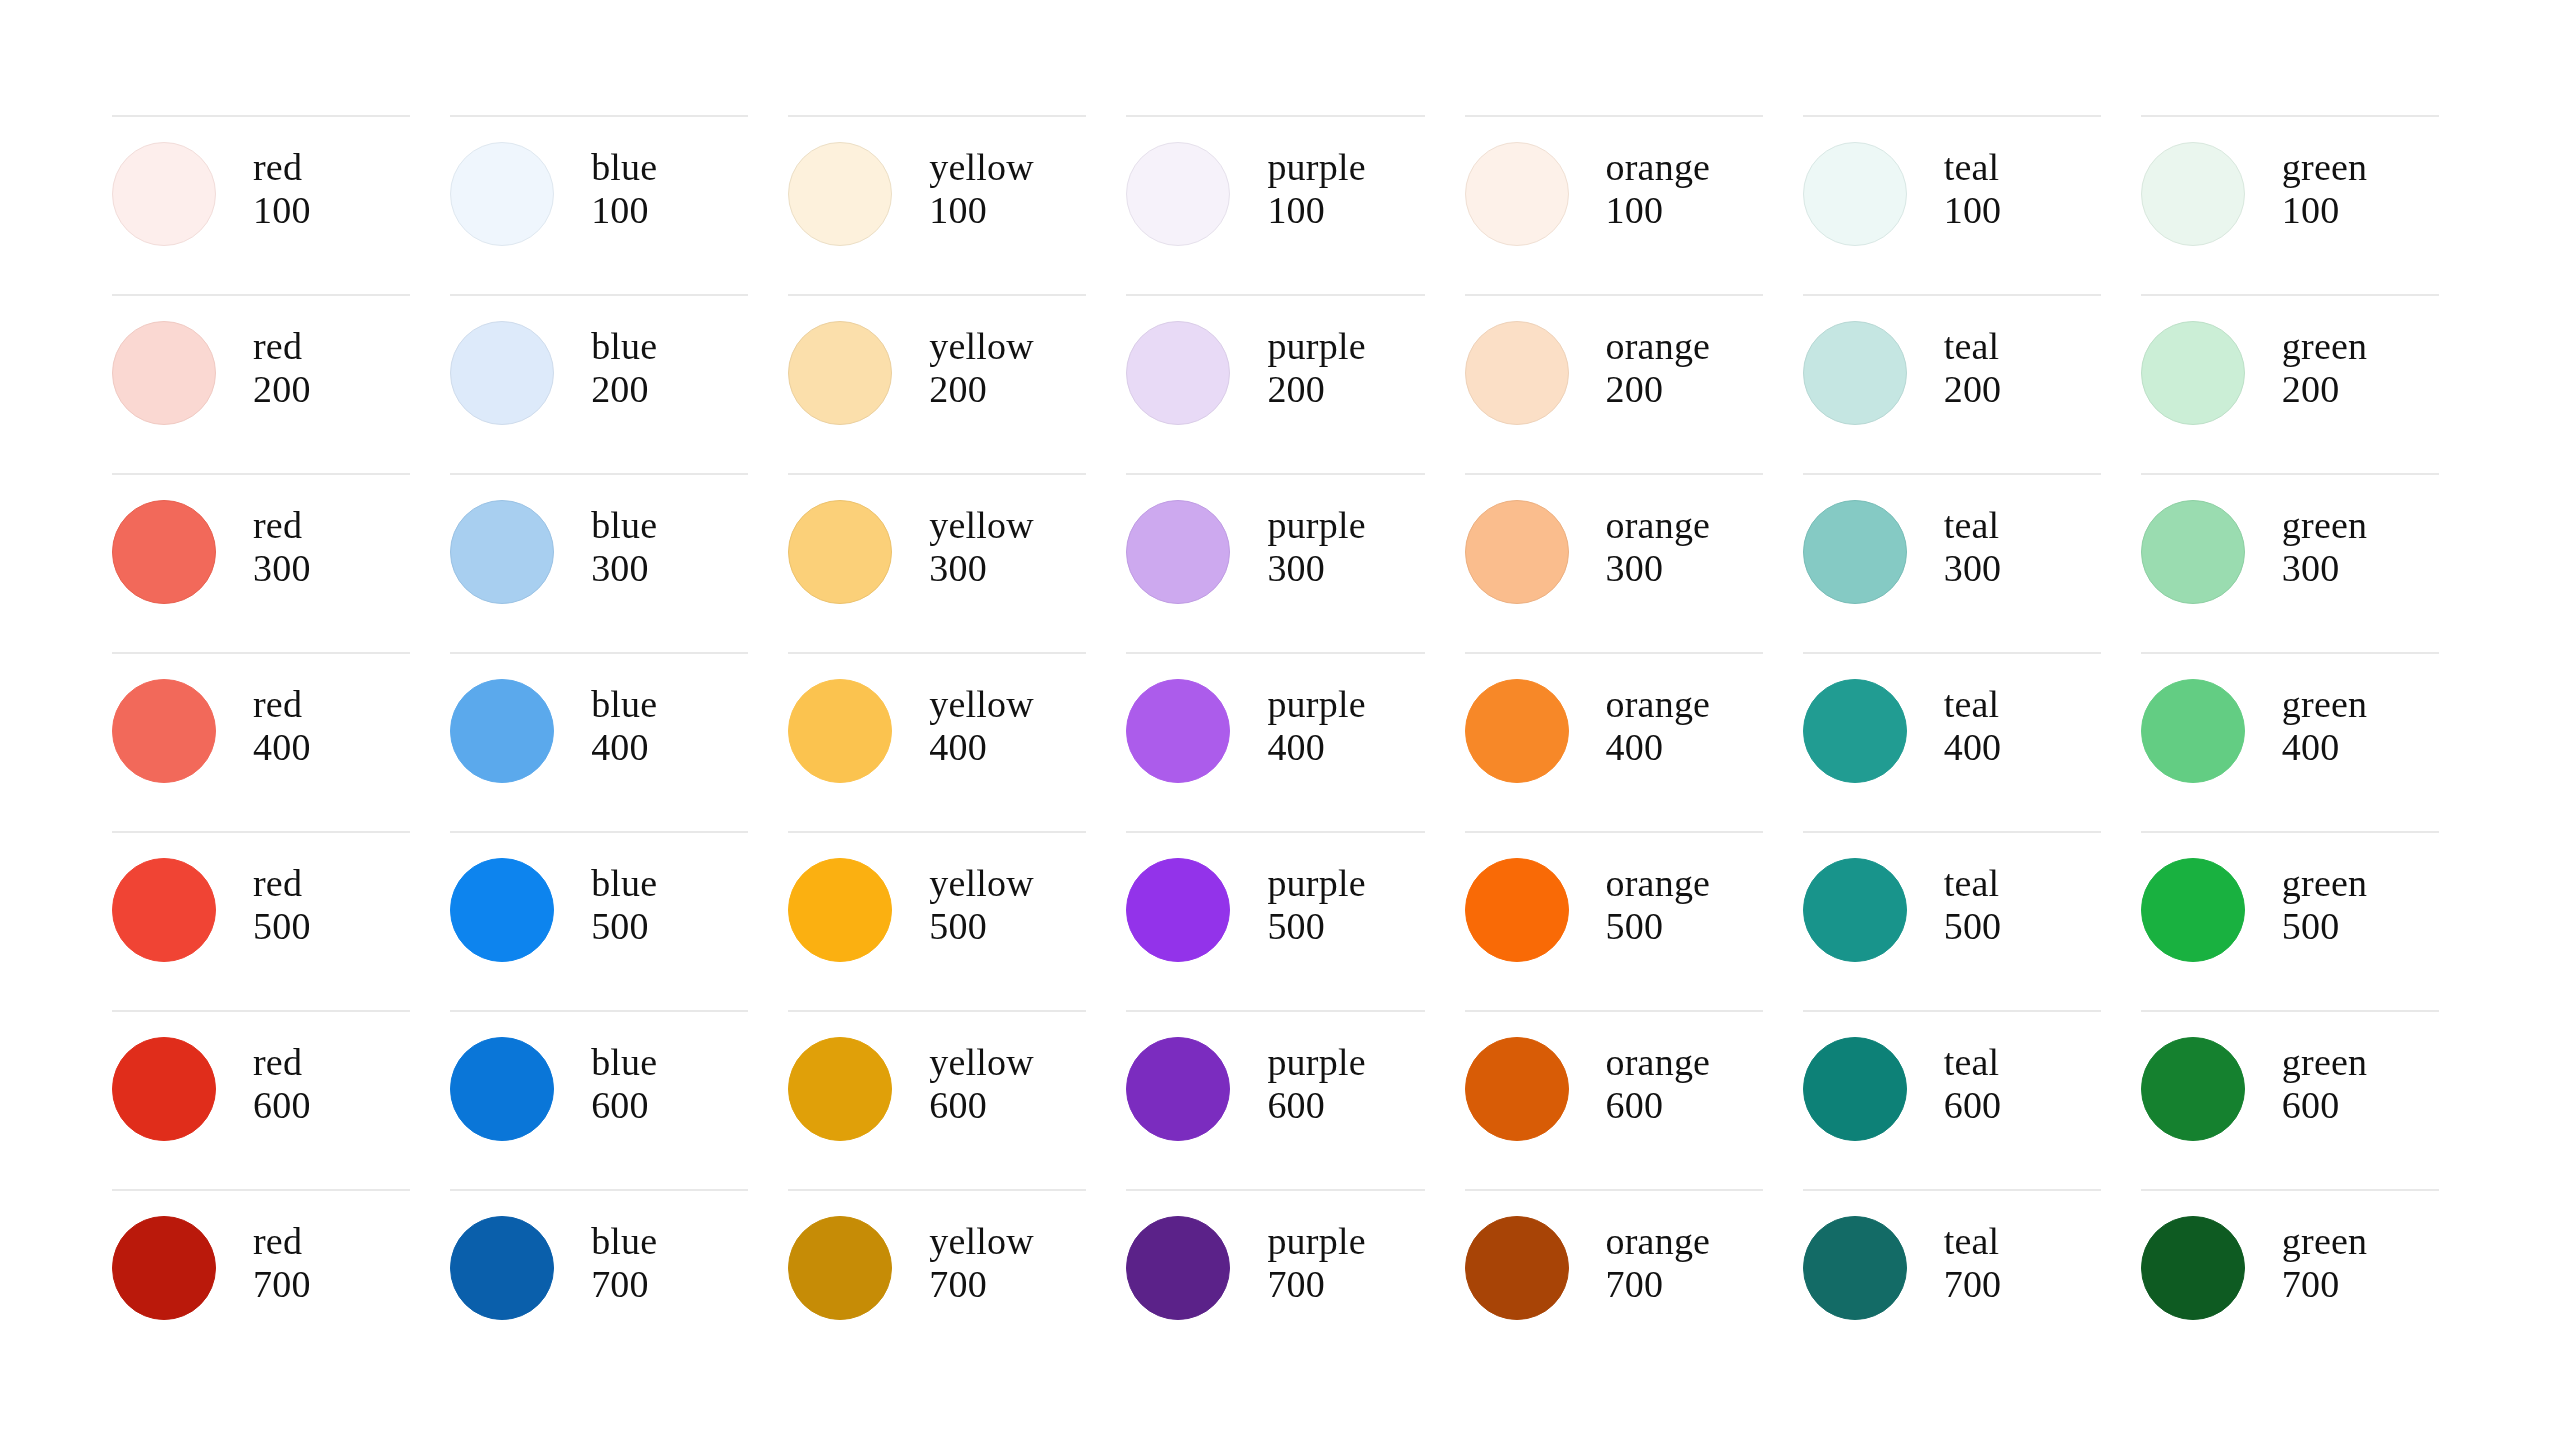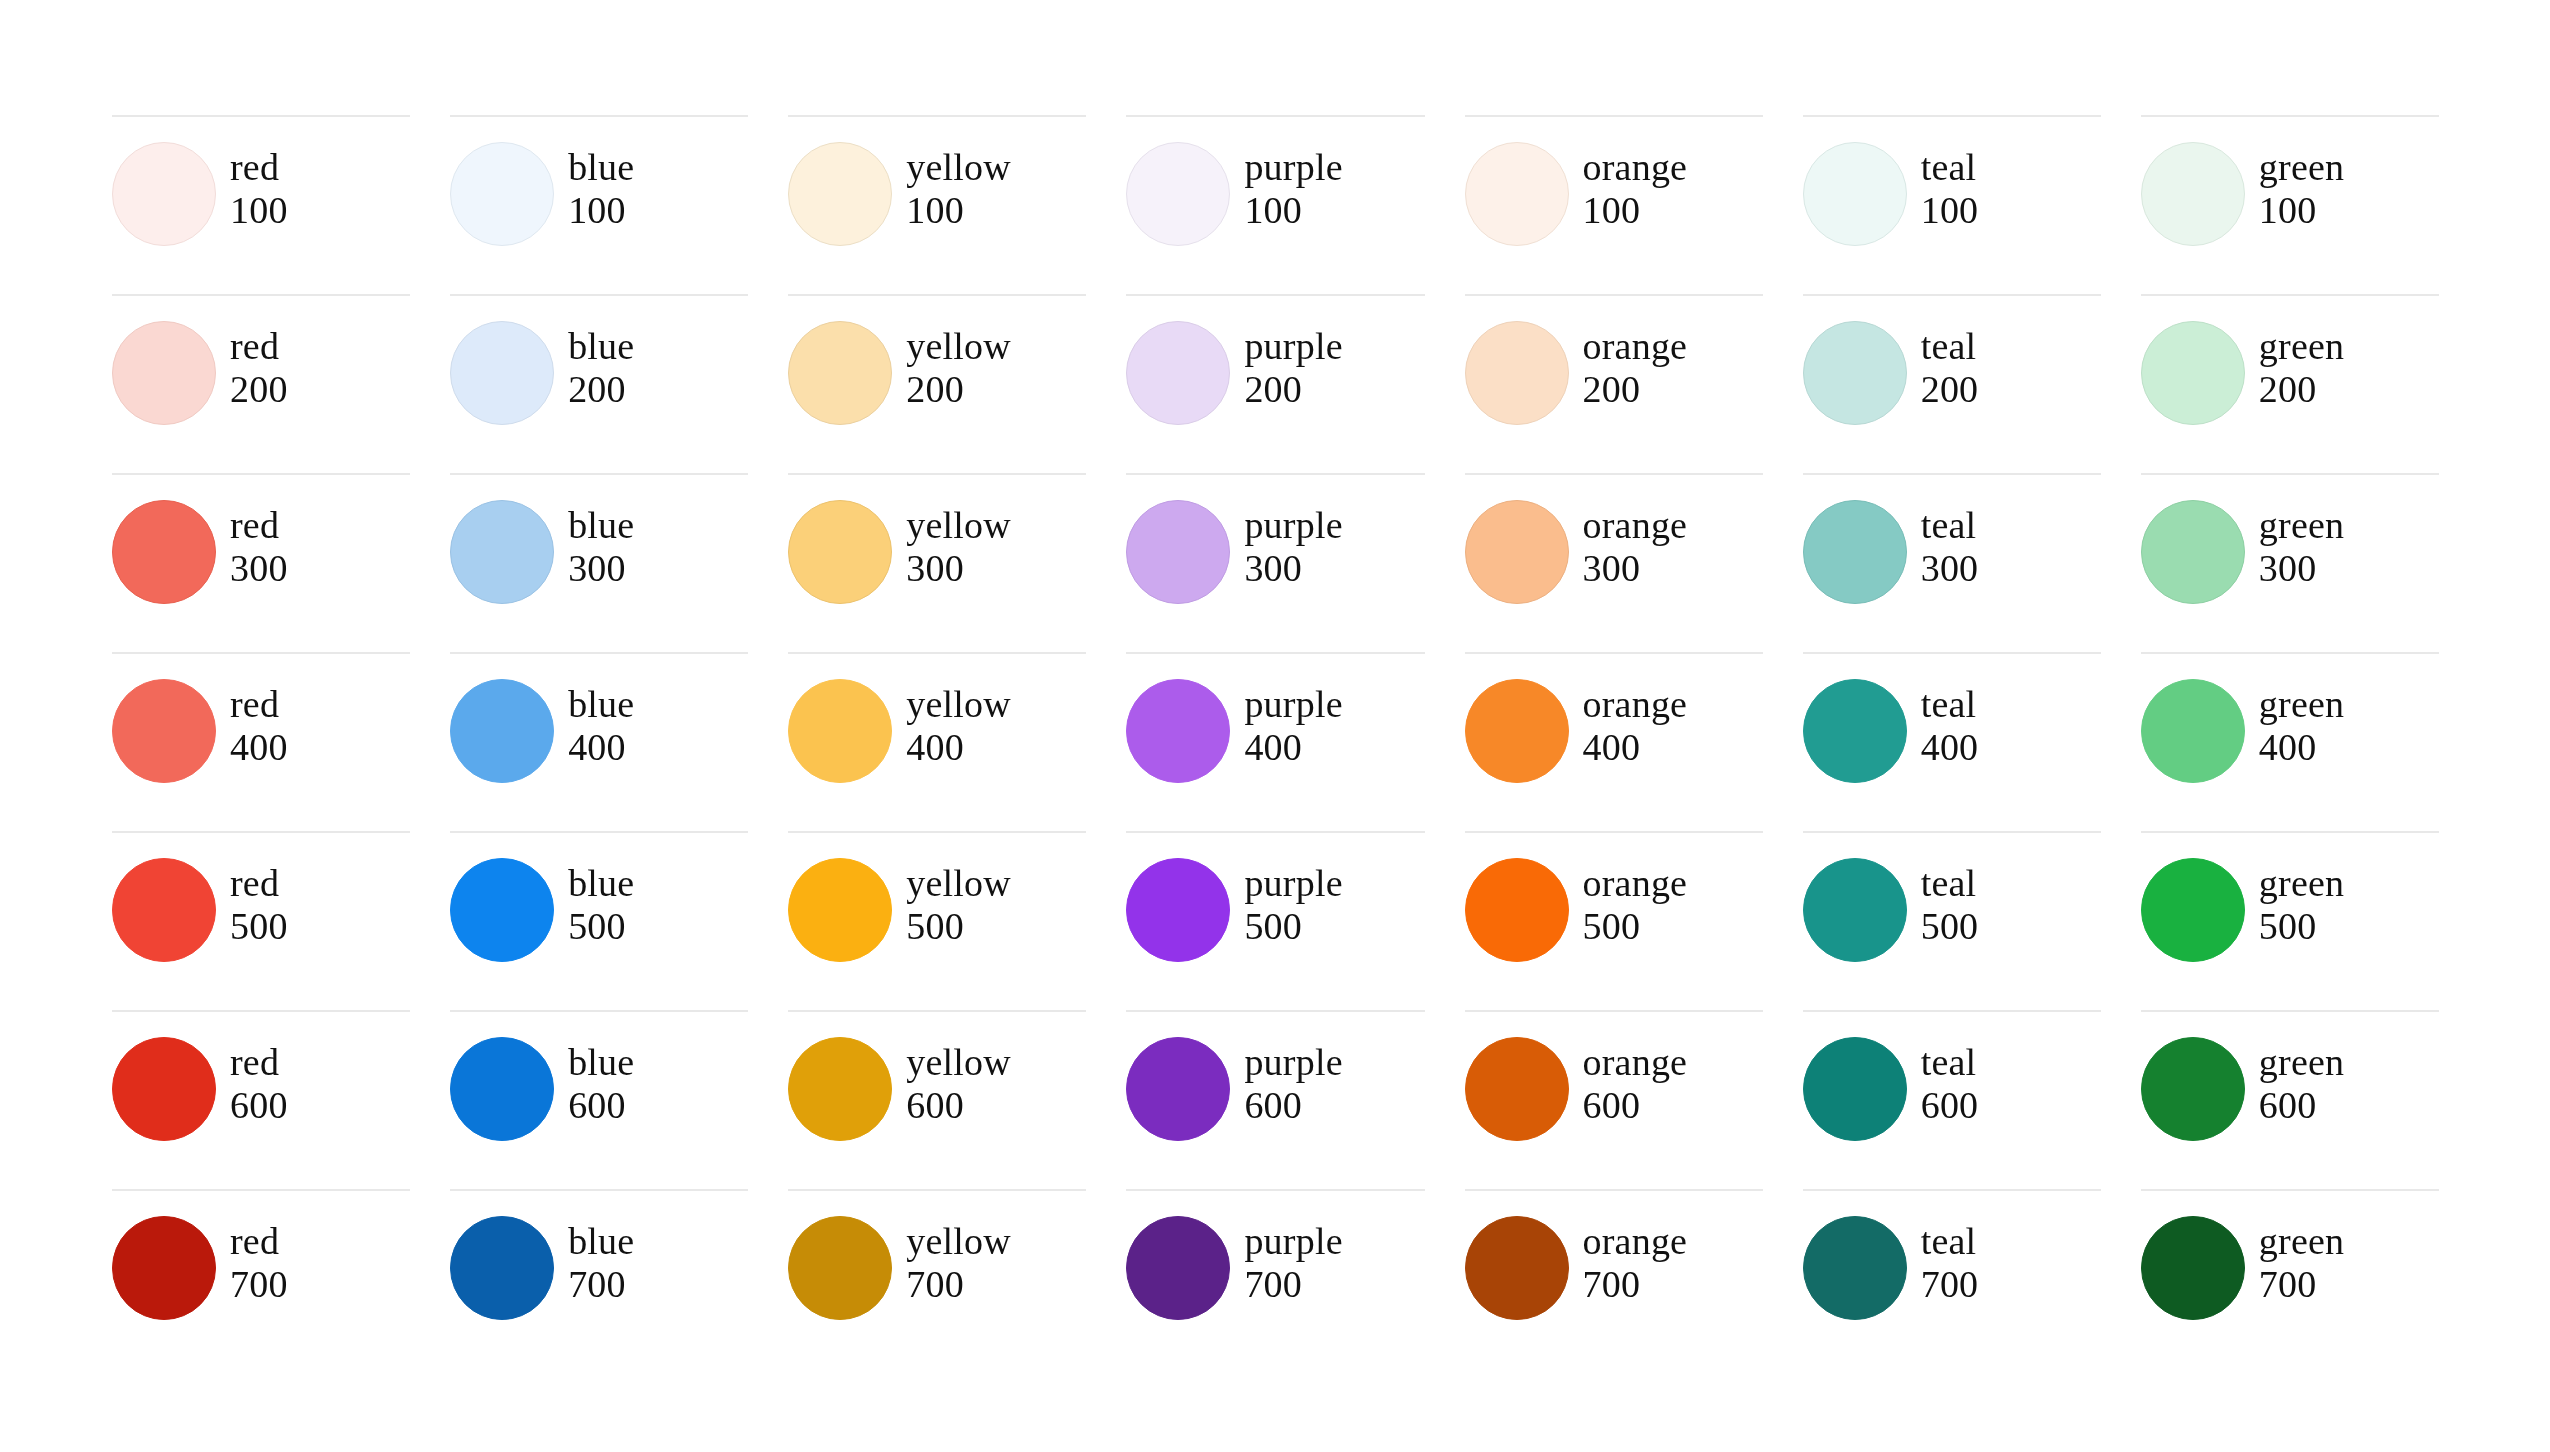--- a/index.html
+++ b/index.html
@@ -37,21 +37,21 @@
 
   .swatch-dot {
     flex: 0 0 auto;
     width: 104px;
     height: 104px;
     border-radius: 50%;
     box-sizing: border-box;
   }
 
   .swatch-label {
-    margin-left: 14px;
+    margin-left: 37px;
     padding-top: 3.5px;
     line-height: 1.14;
     color: #111111;
     font-size: 38px;
     letter-spacing: 0.2px;
     white-space: nowrap;
   }
 
   .swatch-name,
   .swatch-level {

